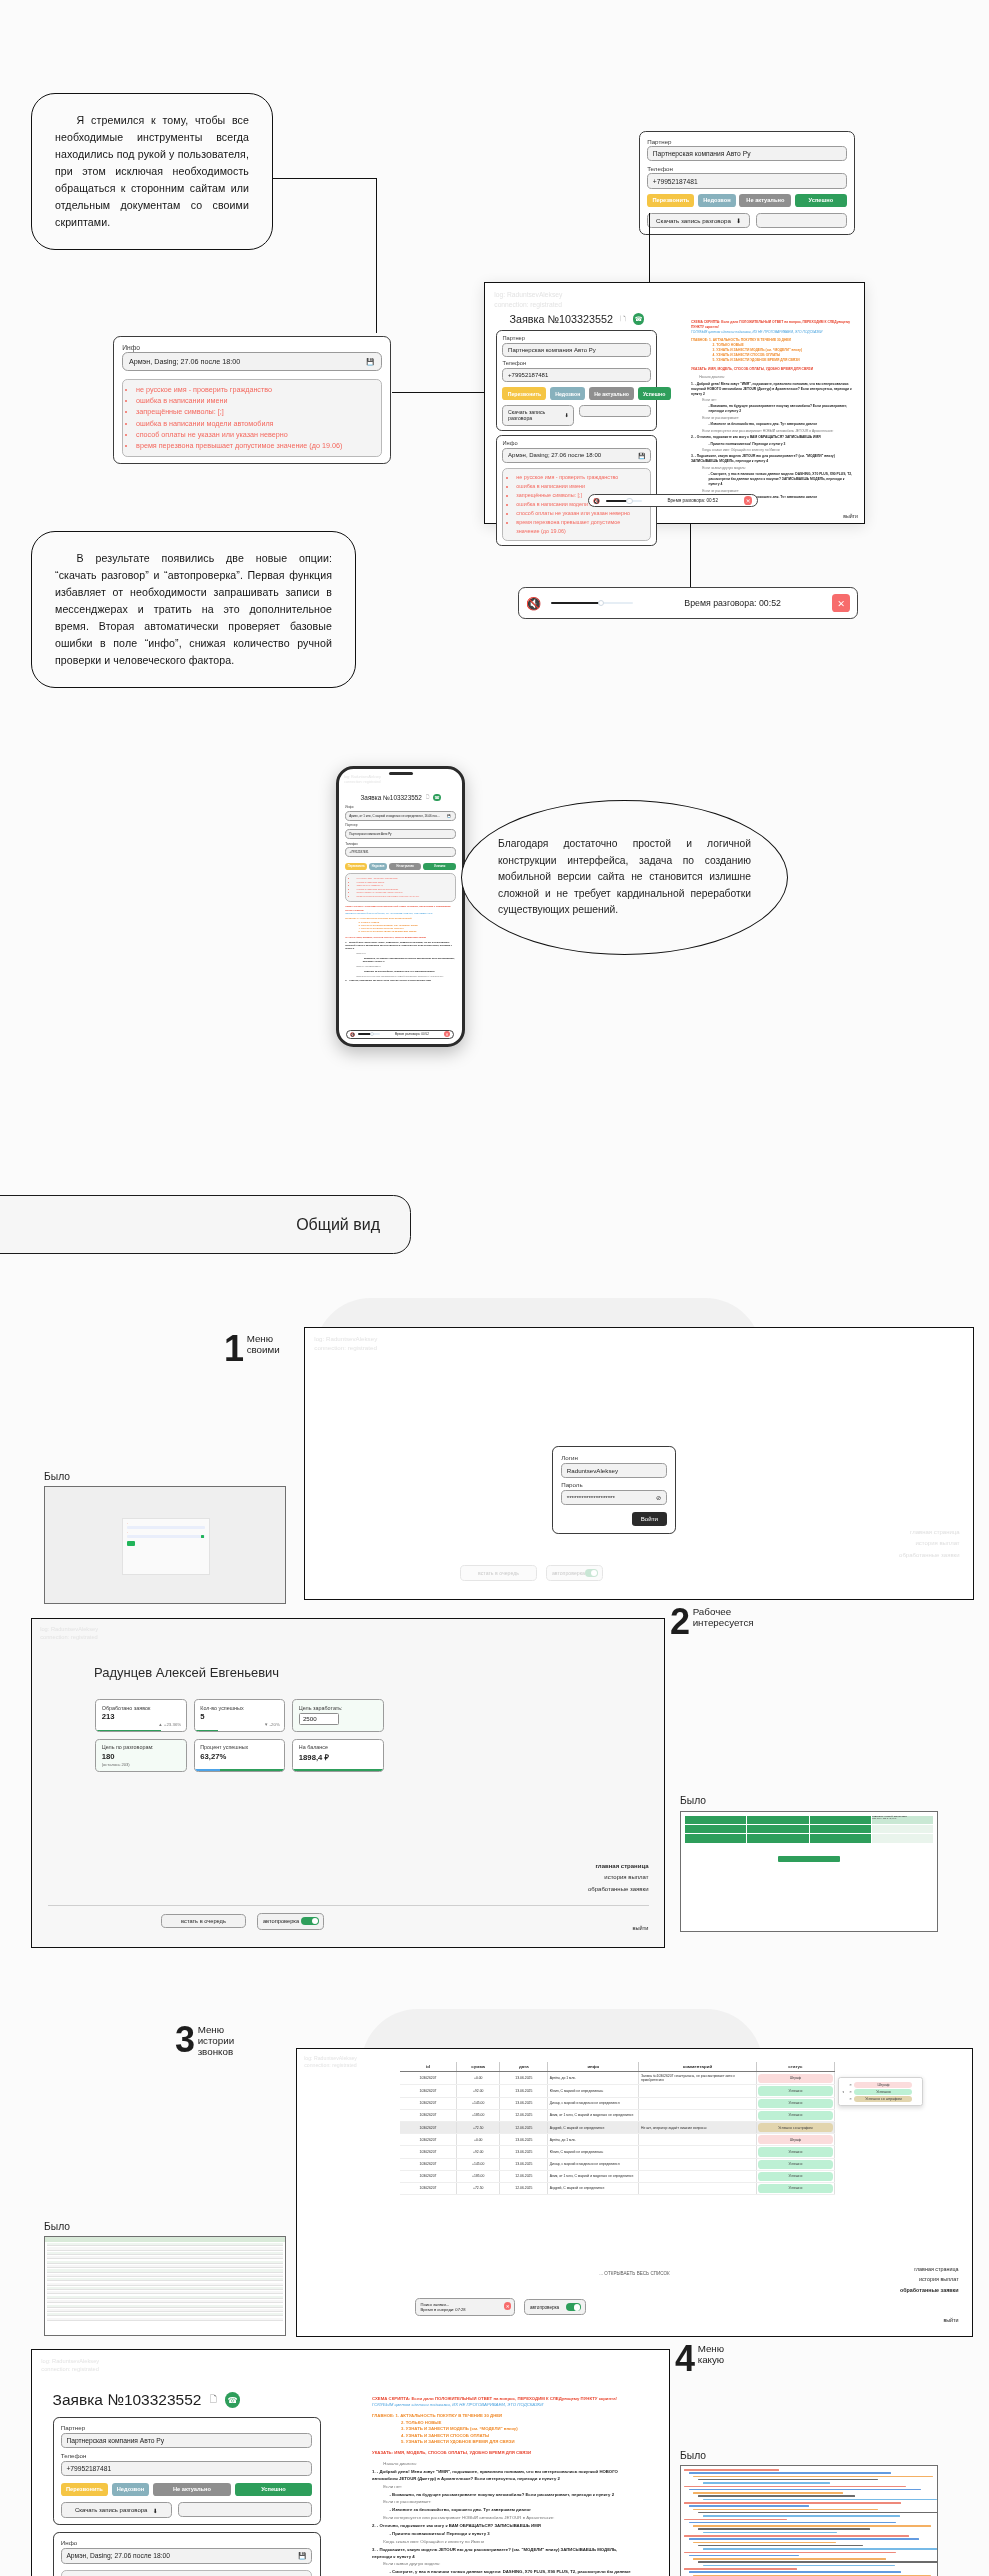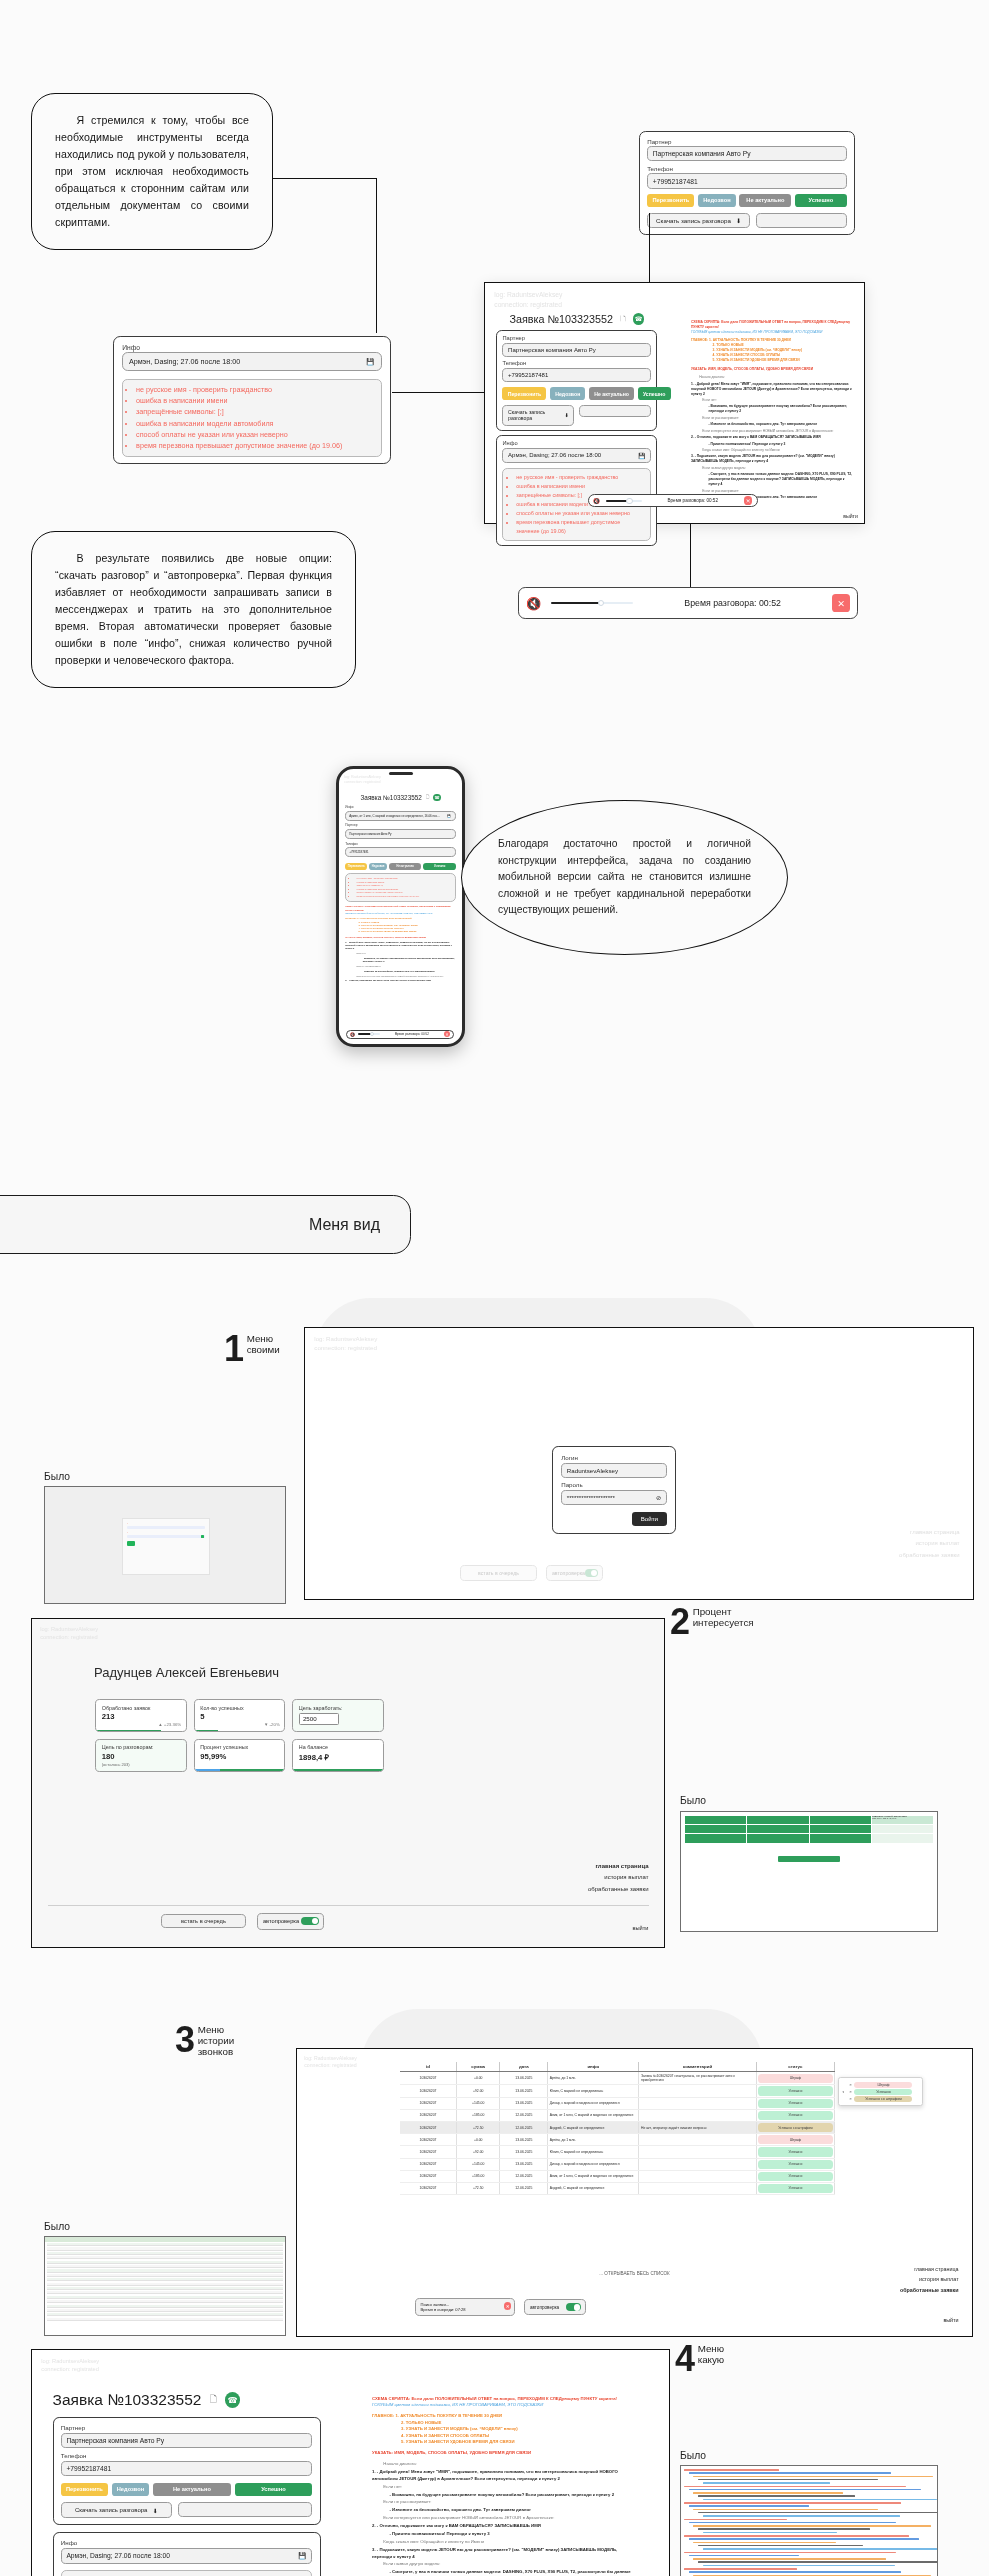--- a/index.html
+++ b/index.html
@@ -366,21 +366,21 @@
     <span style="font-size:3.1px;flex:1;text-align:center;">Время разговора: 00:52</span>
     <div class="xbtn" style="width:6.2px;height:6.2px;font-size:4.1px;">✕</div>
   </div>
 </div>
 
 <div class="abs ellipse-bubble" style="left:461px; top:800px; width:327px; height:155px;">
   <div>Благодаря достаточно простой и логичной конструкции интерфейса, задача по созданию мобильной версии сайта не становится излишне сложной и не требует кардинальной переработки существующих решений.</div>
 </div>
 
 <div class="abs sec-head" style="left:-1px; top:1195px; width:412px; height:59px;">
-  <span>Меня вид</span>
+  <span>Общий вид</span>
 </div>
 
 <div class="abs blob" style="left:314px; top:1298px; width:448px; height:289px;"></div>
 
 <div class="abs" style="left:224px; top:1334px; display:flex; align-items:flex-start; gap:3.6px;">
   <span class="num">1</span>
   <span class="numlabel">
     <span>Меню</span><br>
     <span>своими</span>
   </span>
@@ -462,21 +462,21 @@
         <div class="t">Цель заработать:</div>
         <div style="border: 0.5px solid rgb(142, 142, 142); border-radius: 1.5px; background: rgb(255, 255, 255); font-size: 6.2px; padding: 1.5px 3.1px; margin-top: 2.1px; width: 40px;">2500</div>
       </div>
       <div class="statcard" style="background: rgb(244, 251, 246); height: 33px;">
         <div class="t">Цель по разговорам:</div>
         <div class="v">180</div>
         <div style="font-size: 4.1px; color: rgb(106, 106, 106); margin-top: 1px;">(осталось 203)</div>
       </div>
       <div class="statcard" style="height: 33px;">
         <div class="t">Процент успешных</div>
-        <div class="v">95,99%</div>
+        <div class="v">63,27%</div>
         <div class="bar" style="width: 100%; background: linear-gradient(90deg, rgb(77, 163, 232) 0px, rgb(77, 163, 232) 28%, rgb(46, 158, 91) 28%, rgb(46, 158, 91) 100%);"></div>
       </div>
       <div class="statcard" style="height: 33px;">
         <div class="t">На балансе</div>
         <div class="v">1898,4 ₽</div>
         <div class="bar" style="width: 100%;"></div>
       </div>
     </div>
 
   <div class="abs" style="left:129px; bottom:17.5px; display:flex; gap:11.3px; align-items:center;">
@@ -492,21 +492,21 @@
     <div class="active">главная страница</div>
     <div>история выплат</div>
     <div>обработанные заявки</div>
   </div>
   <div class="abs" style="right:15.5px; bottom:16.5px; font-size:5.7px;">выйти</div>
 </div>
 
 <div class="abs" style="left:670px; top:1607px; display:flex; align-items:flex-start; gap:3.6px;">
   <span class="num">2</span>
   <span class="numlabel">
-    <span>Процент</span><br>
+    <span>Рабочее</span><br>
     <span>интересуется</span>
   </span>
 </div>
 
 <div class="abs bylo" style="left:680px; top:1795px;">Было</div>
 <div class="abs" style="left:680px; top:1811px; width:258px; height:121px; background:#fff; border:0.5px solid #6f6f6f;">
   <div style="display:grid;grid-template-columns:repeat(4,1fr);gap:1px;padding:4.1px;">
     <div style="height:8.2px;background:#2e9e5b;"></div>
       <div style="height:8.2px;background:#2e9e5b;"></div>
     <div style="height:8.2px;background:#2e9e5b;"></div>

